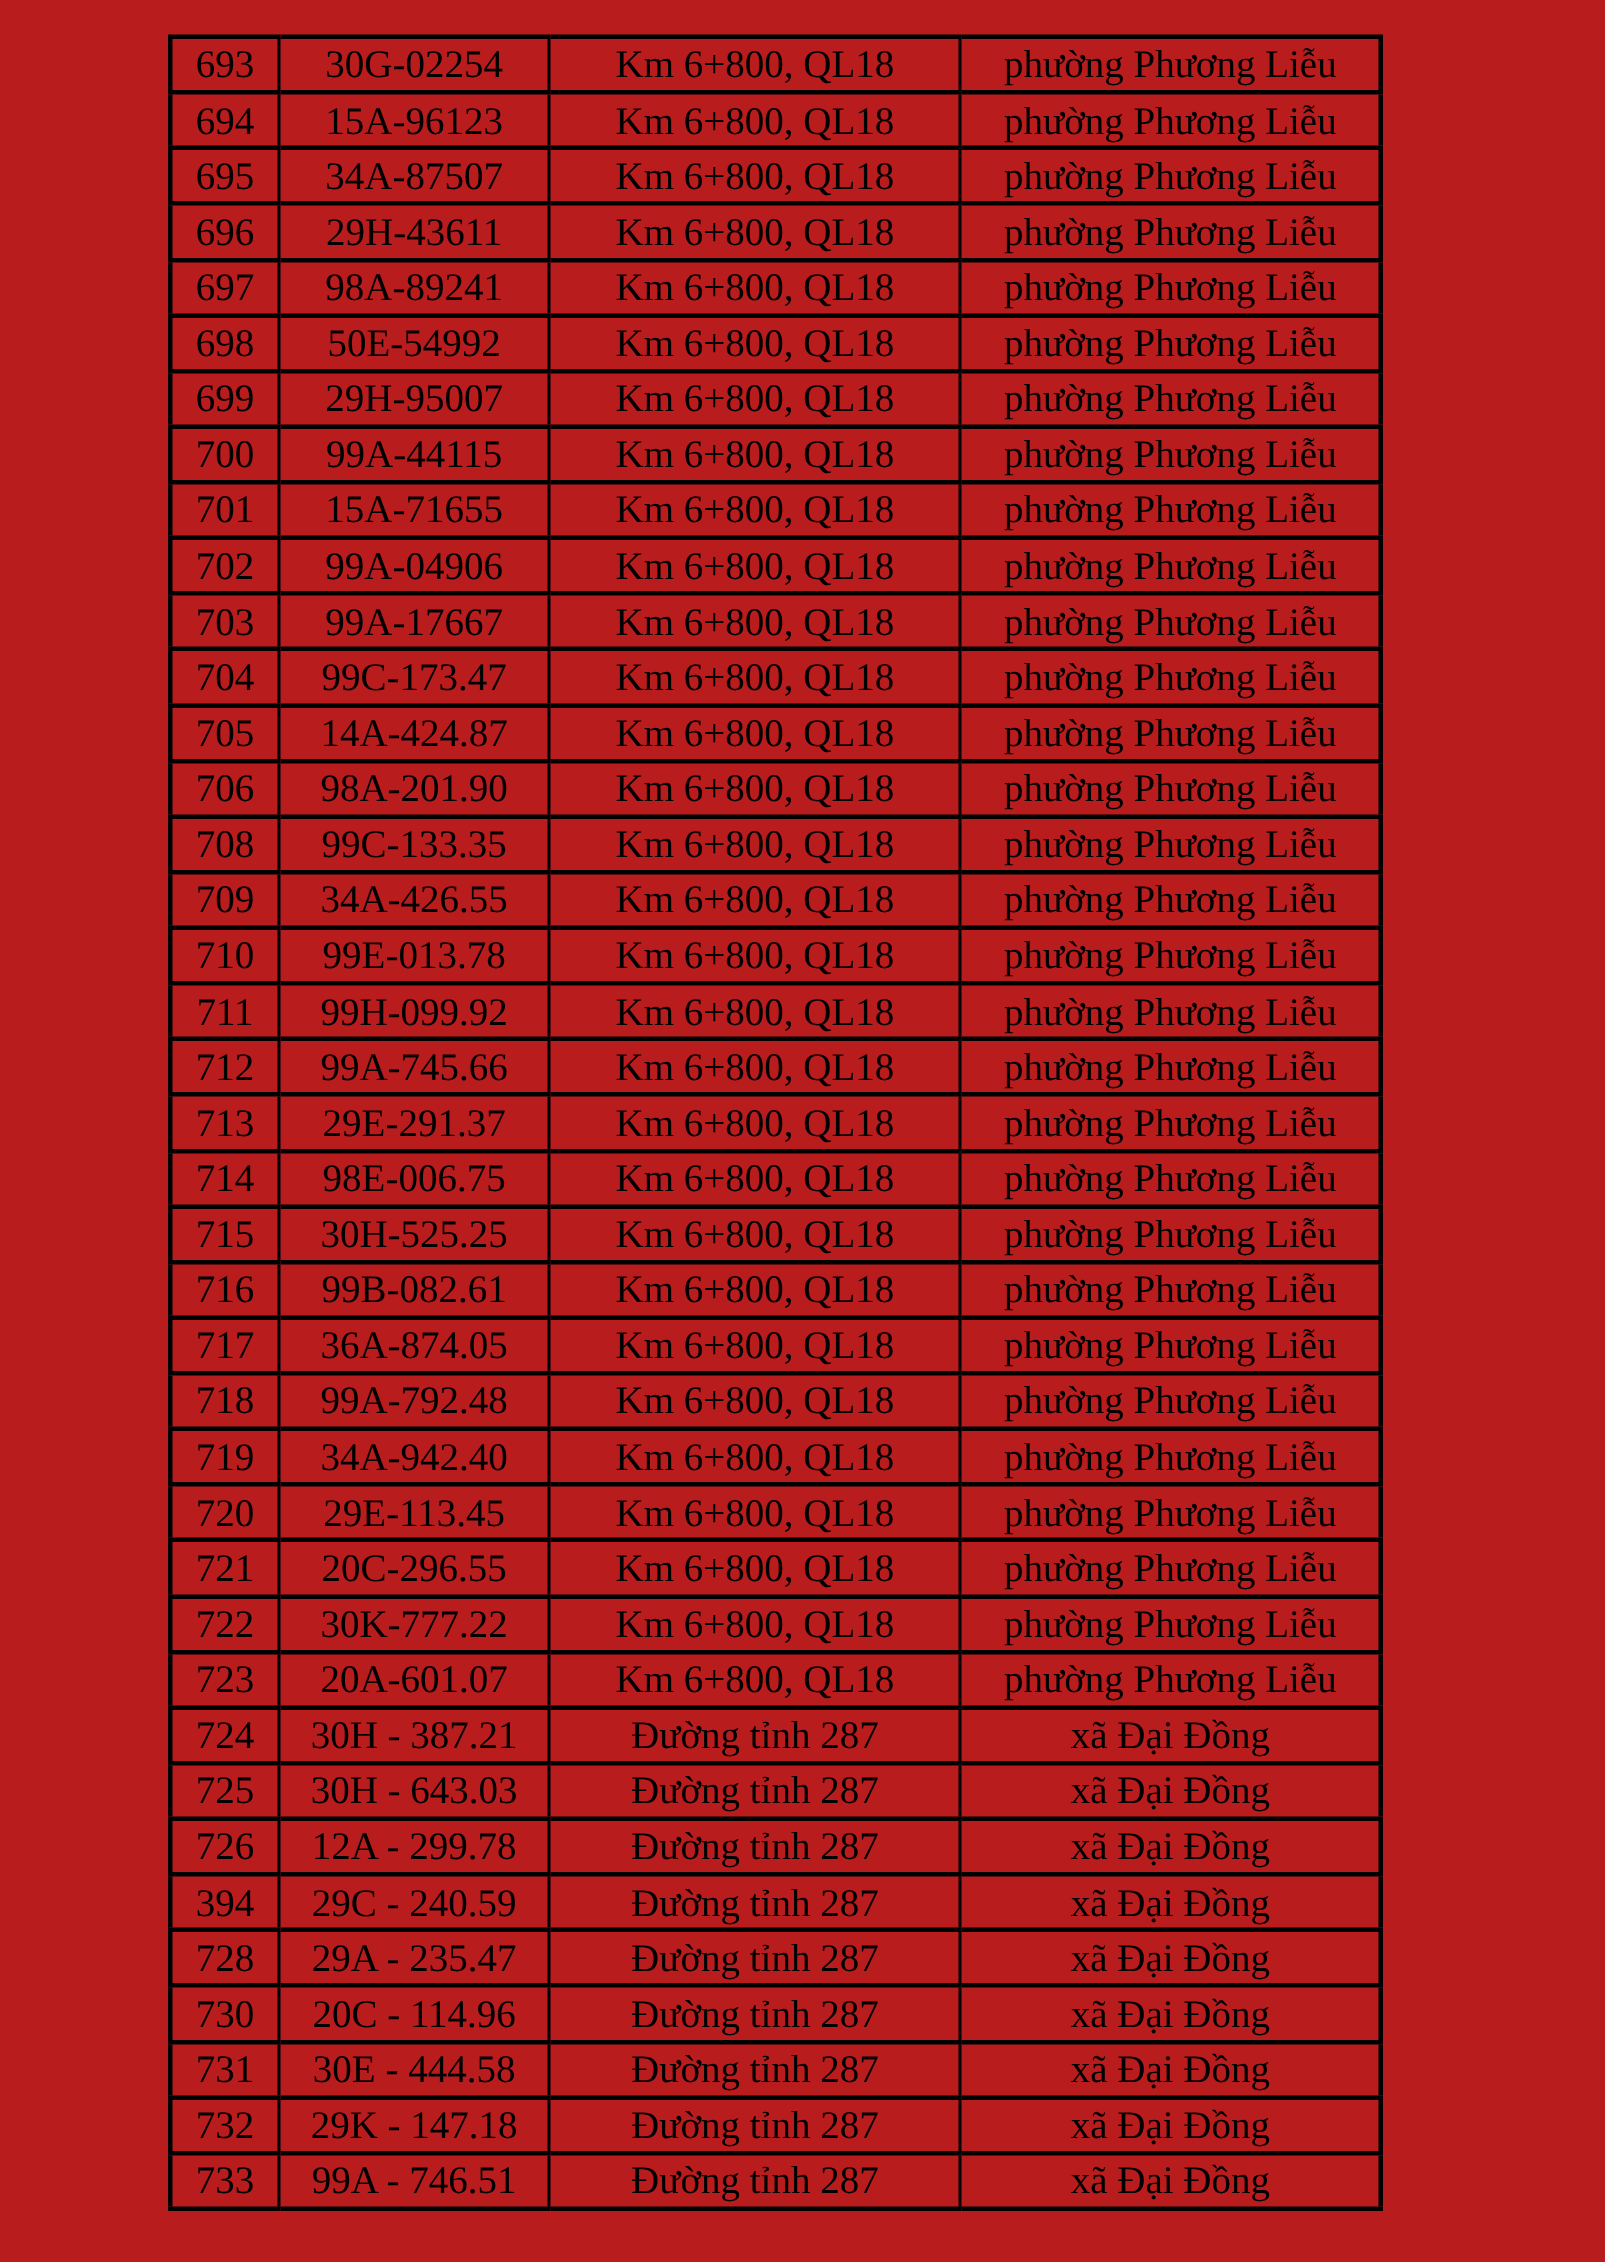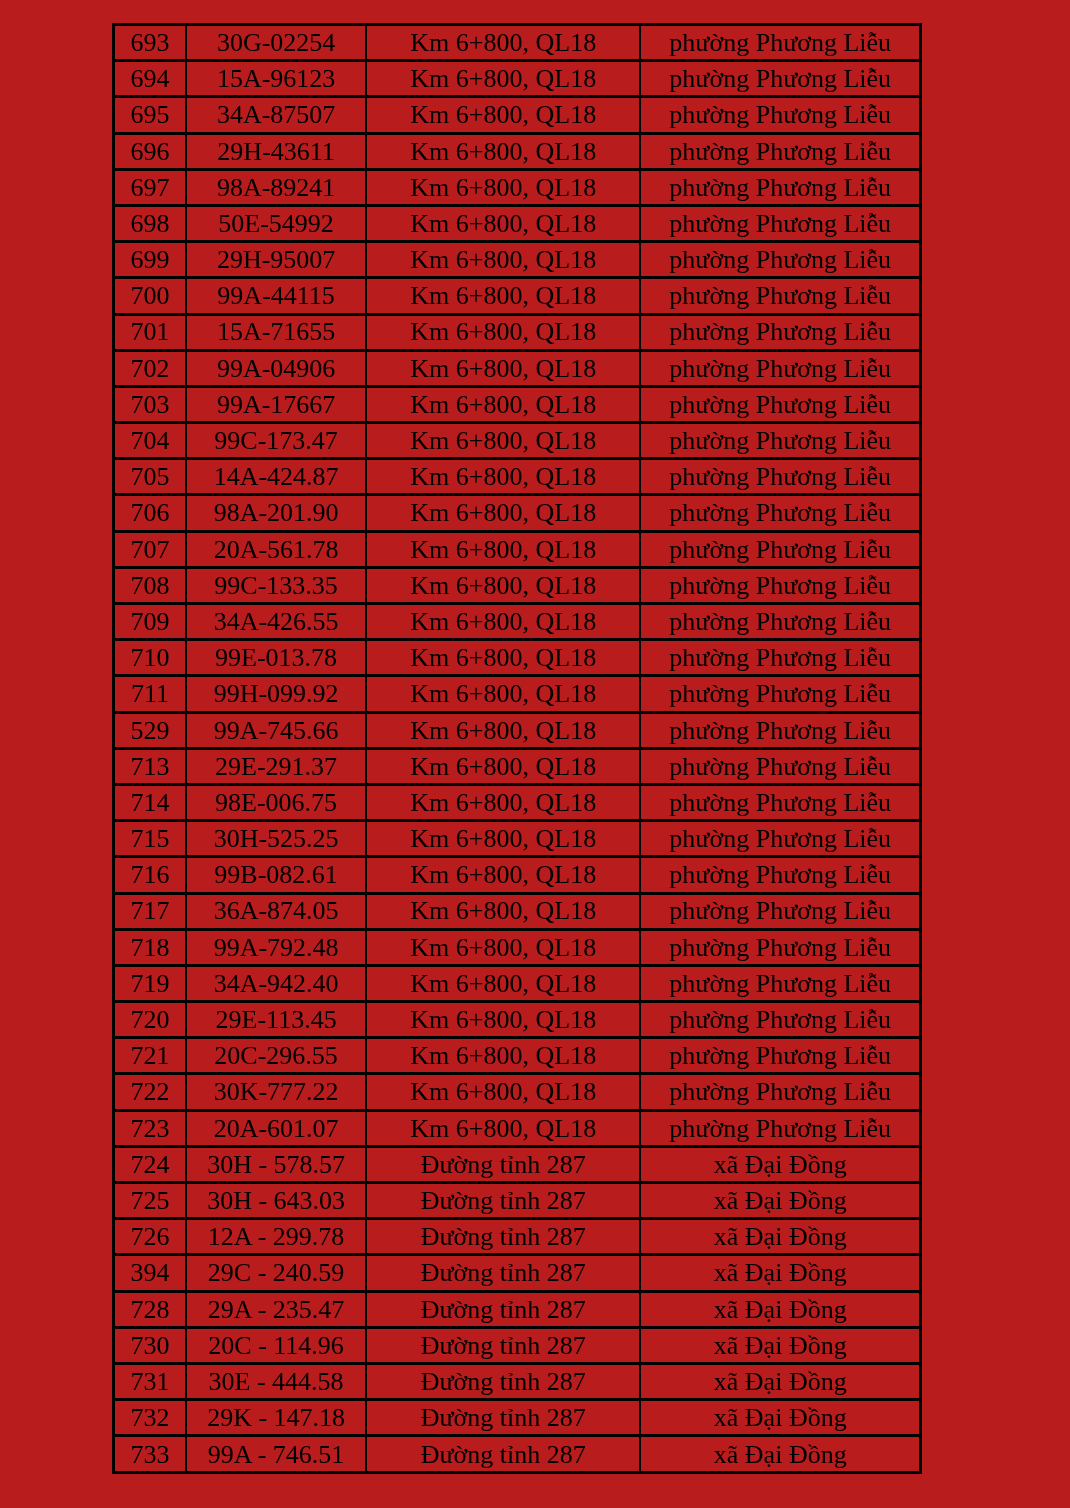--- a/index.html
+++ b/index.html
@@ -137,26 +137,20 @@
     <td>Km 6+800, QL18</td>
     <td>phường Phương Liễu</td>
   </tr>
         <tr>
     <td>706</td>
     <td>98A-201.90</td>
     <td>Km 6+800, QL18</td>
     <td>phường Phương Liễu</td>
   </tr>
         <tr>
-    <td>707</td>
-    <td>20A-561.78</td>
-    <td>Km 6+800, QL18</td>
-    <td>phường Phương Liễu</td>
-  </tr>
-        <tr>
     <td>708</td>
     <td>99C-133.35</td>
     <td>Km 6+800, QL18</td>
     <td>phường Phương Liễu</td>
   </tr>
         <tr>
     <td>709</td>
     <td>34A-426.55</td>
     <td>Km 6+800, QL18</td>
     <td>phường Phương Liễu</td>
@@ -167,21 +161,21 @@
     <td>Km 6+800, QL18</td>
     <td>phường Phương Liễu</td>
   </tr>
         <tr>
     <td>711</td>
     <td>99H-099.92</td>
     <td>Km 6+800, QL18</td>
     <td>phường Phương Liễu</td>
   </tr>
         <tr>
-    <td>529</td>
+    <td>712</td>
     <td>99A-745.66</td>
     <td>Km 6+800, QL18</td>
     <td>phường Phương Liễu</td>
   </tr>
         <tr>
     <td>713</td>
     <td>29E-291.37</td>
     <td>Km 6+800, QL18</td>
     <td>phường Phương Liễu</td>
   </tr>
@@ -240,21 +234,21 @@
     <td>phường Phương Liễu</td>
   </tr>
         <tr>
     <td>723</td>
     <td>20A-601.07</td>
     <td>Km 6+800, QL18</td>
     <td>phường Phương Liễu</td>
   </tr>
         <tr>
     <td>724</td>
-    <td>30H - 578.57</td>
+    <td>30H - 387.21</td>
     <td>Đường tỉnh 287</td>
     <td>xã Đại Đồng</td>
   </tr>
         <tr>
     <td>725</td>
     <td>30H - 643.03</td>
     <td>Đường tỉnh 287</td>
     <td>xã Đại Đồng</td>
   </tr>
         <tr>

